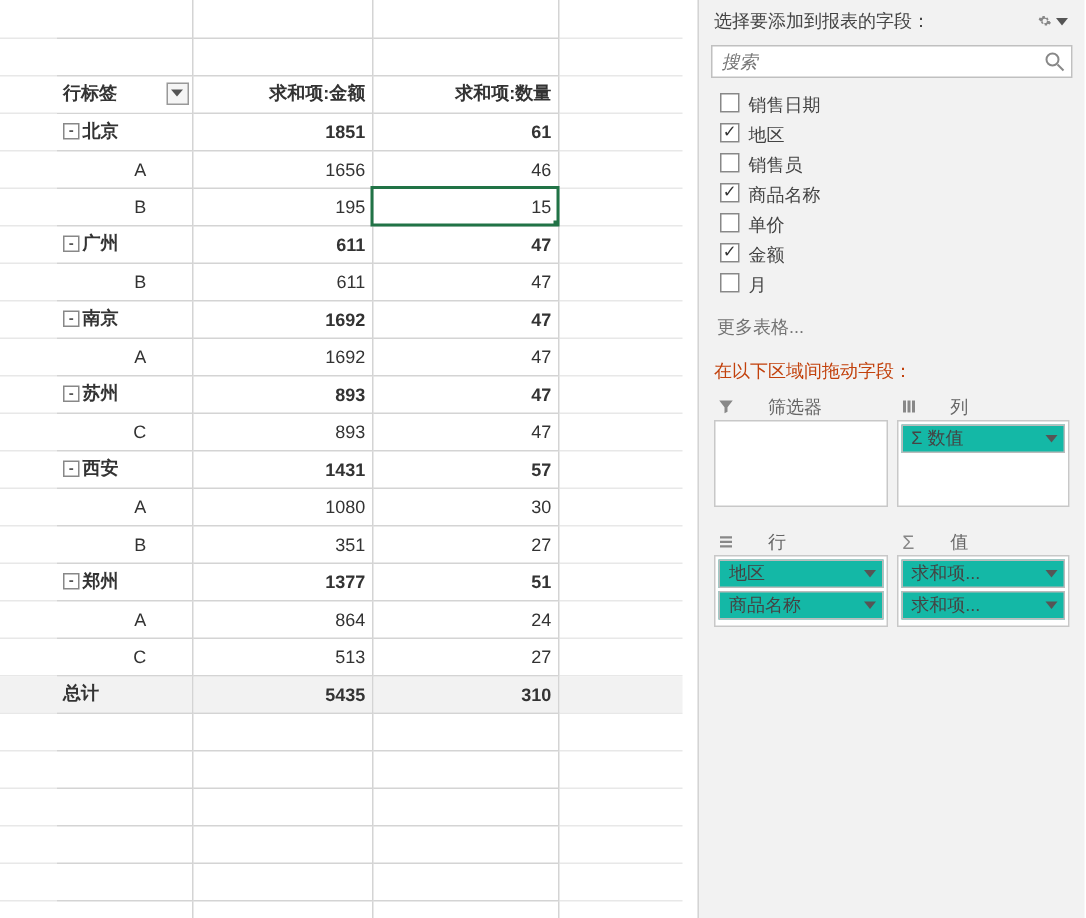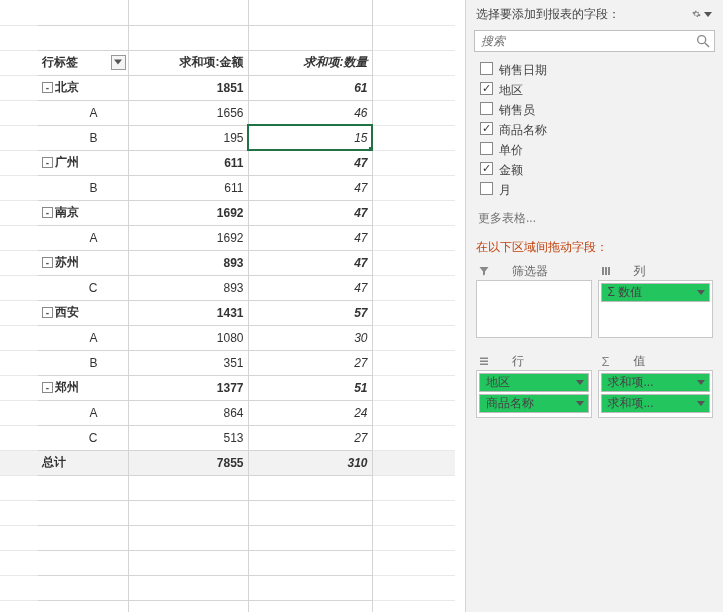--- a/index.html
+++ b/index.html
@@ -30,21 +30,21 @@
     border-right: 1px solid #d4d4d4;
     border-bottom: 1px solid #d4d4d4;
     height: 25px;
     padding: 0 4px;
     white-space: nowrap;
     overflow: hidden;
   }
   .sheet td.edge { width: 38px; border: none; border-bottom: 1px solid #e8e8e8; }
   .sheet td.c1 { width: 90px; }
   .sheet td.c2 { width: 120px; text-align: right; }
-  .sheet td.c3 { width: 124px; text-align: right; font-style: italic; }
+  .sheet td.c3 { width: 124px; text-align: right; }
   .sheet td.rest { border: none; border-bottom: 1px solid #e8e8e8; }
   .sheet tr.hdr td { font-weight: bold; background: #fff; }
   .sheet tr.hdr td.c1 {
     position: relative; padding-right: 16px; margin-left: 44px;
   }
   .dd-btn {
     position: absolute; right: 2px; top: 4px;
     width: 15px; height: 15px;
     border: 1px solid #999; background: #f5f5f5;
     display: flex; align-items: center; justify-content: center;
@@ -135,21 +135,21 @@
     padding: 0 2px;
   }
   .zone-hdr svg { width: 12px; height: 12px; flex: 0 0 12px; }
   .zone-body {
     background: #fff; border: 1px solid #c8c8c8;
     min-height: 58px;
     padding: 2px;
   }
   .chip {
     display: flex; align-items: center; justify-content: space-between;
-    background: #22c55e; border: 1px solid #bbb;
+    background: #14b8a6; border: 1px solid #bbb;
     height: 19px; padding: 0 4px 0 6px; margin-bottom: 2px;
     font-size: 12px;
   }
   .chip .tri { margin-left: 4px; }
   .tri {
     display:inline-block; width:0; height:0;
     border-left:4px solid transparent;
     border-right:4px solid transparent;
     border-top:5px solid #555;
   }
@@ -303,21 +303,21 @@
         <tr class="sub">
           <td class="edge"></td>
           <td class="c1">C</td>
           <td class="c2">513</td>
           <td class="c3">27</td>
           <td class="rest"></td>
         </tr>
         <tr class="total">
           <td class="edge"></td>
           <td class="c1">总计</td>
-          <td class="c2">7855</td>
+          <td class="c2">5435</td>
           <td class="c3">310</td>
           <td class="rest"></td>
         </tr>
         <tr>
           <td class="edge"></td>
           <td class="c1"></td>
           <td class="c2"></td>
           <td class="c3"></td>
           <td class="rest"></td>
         </tr>

